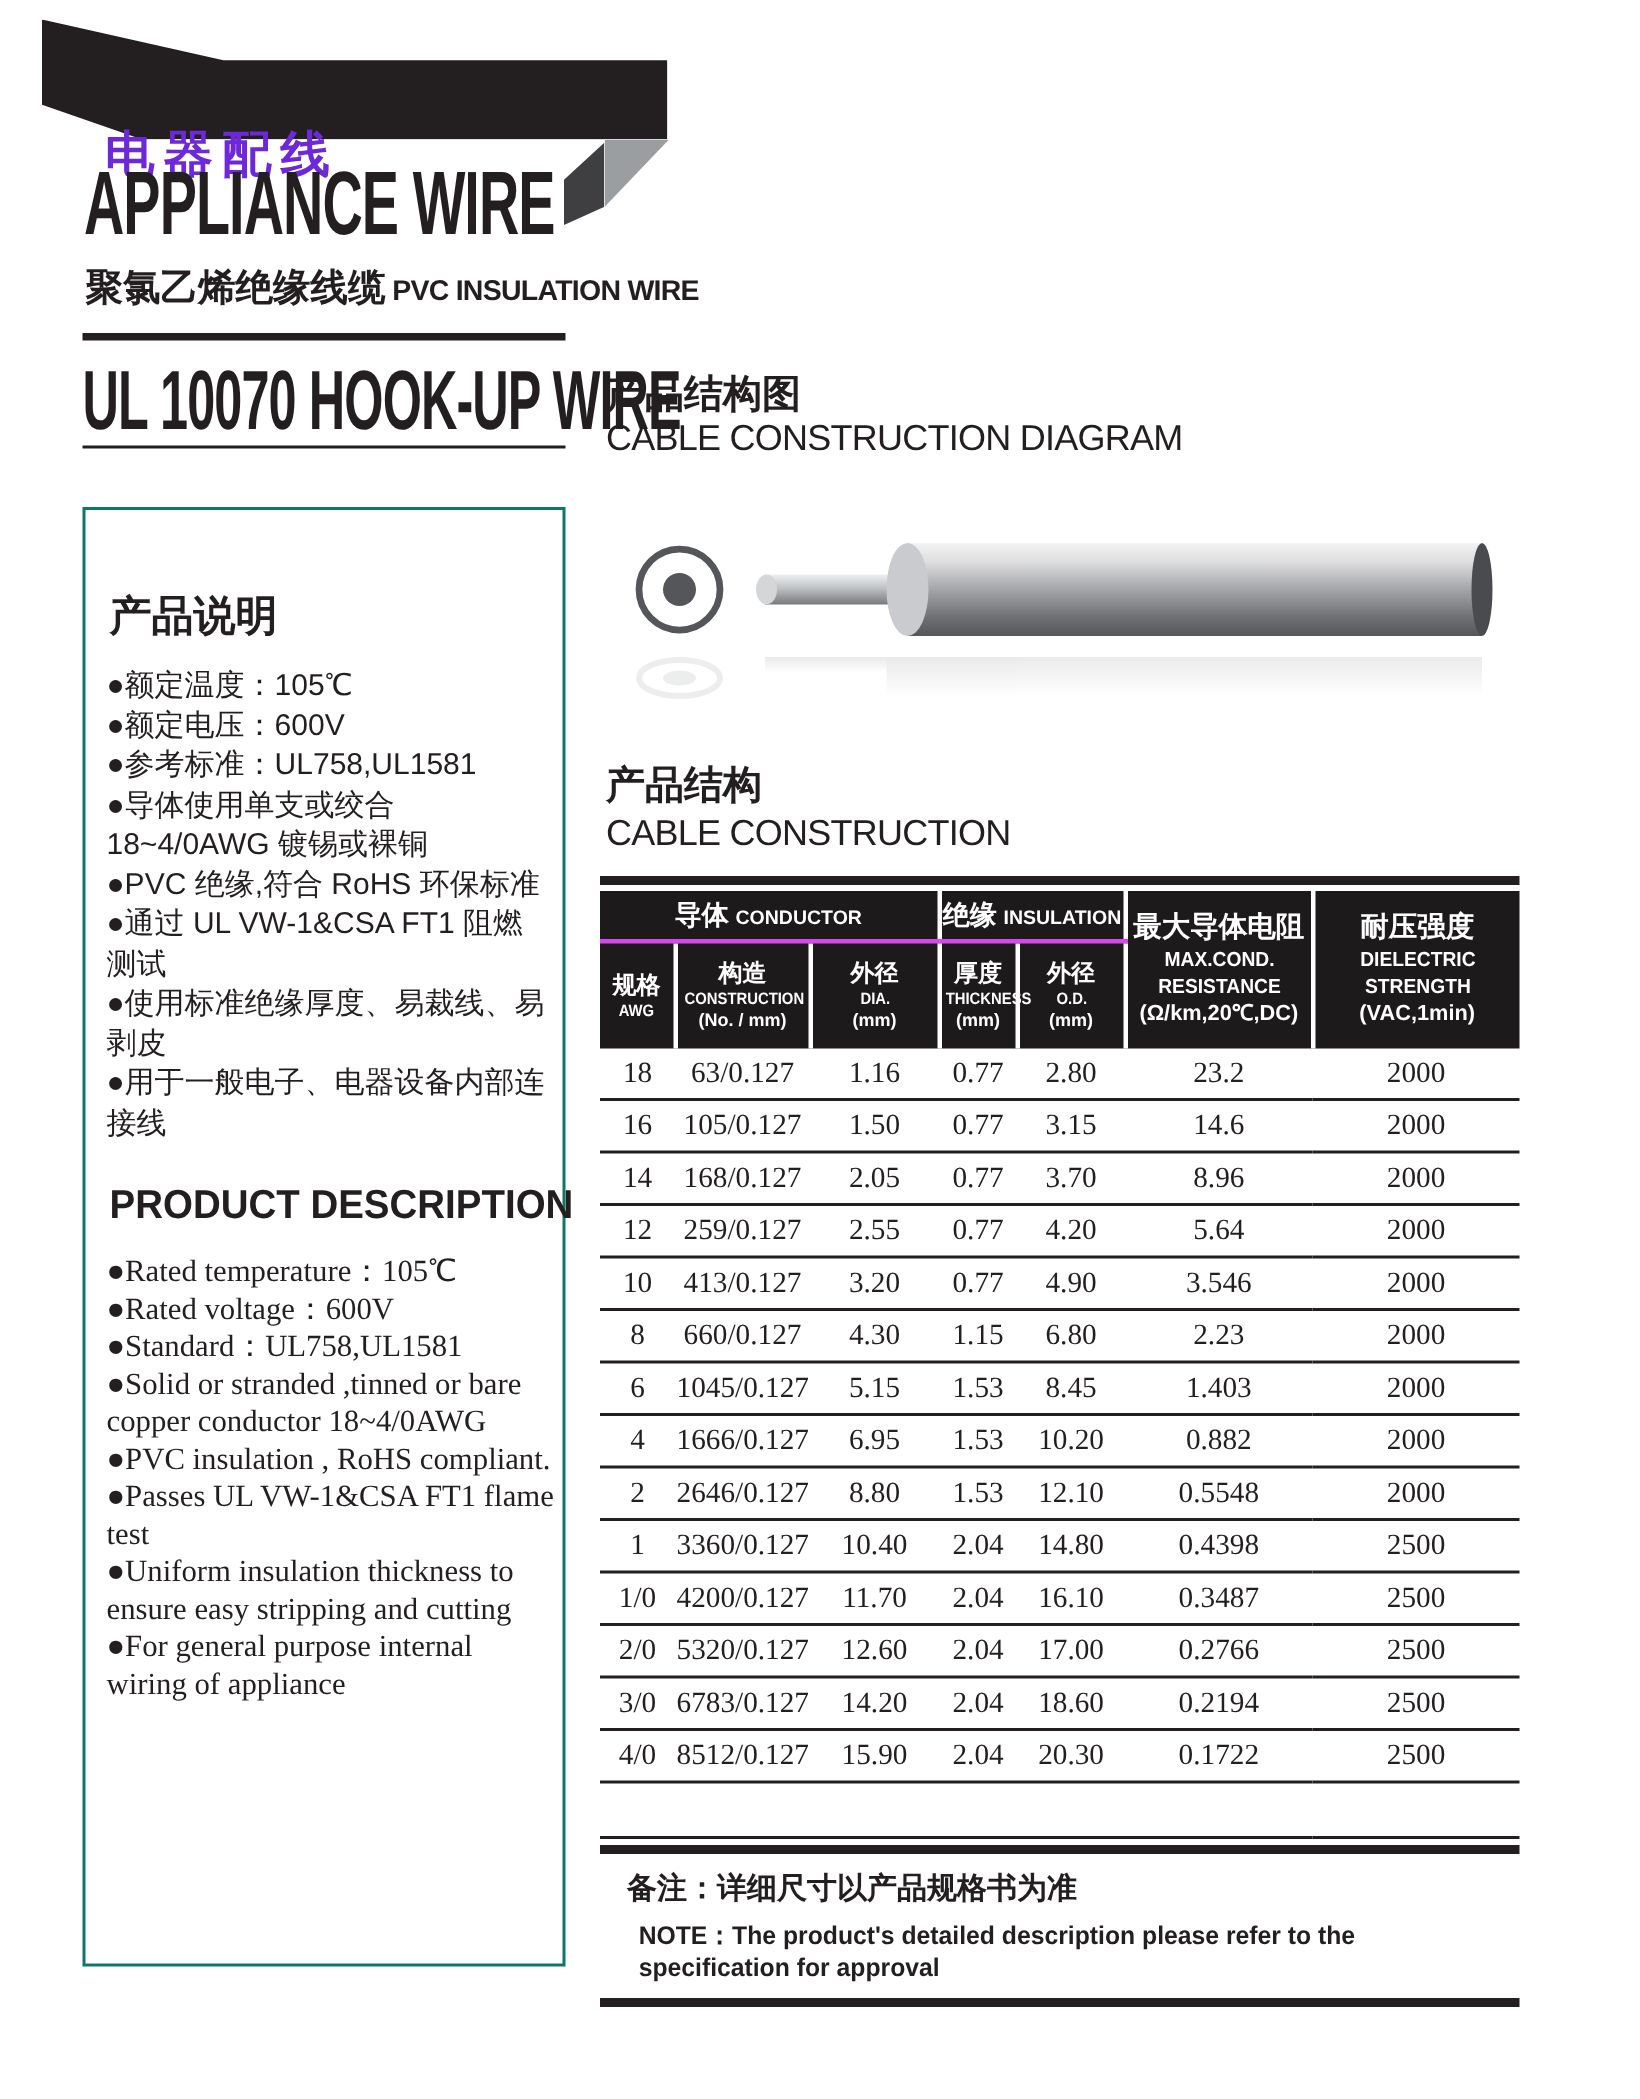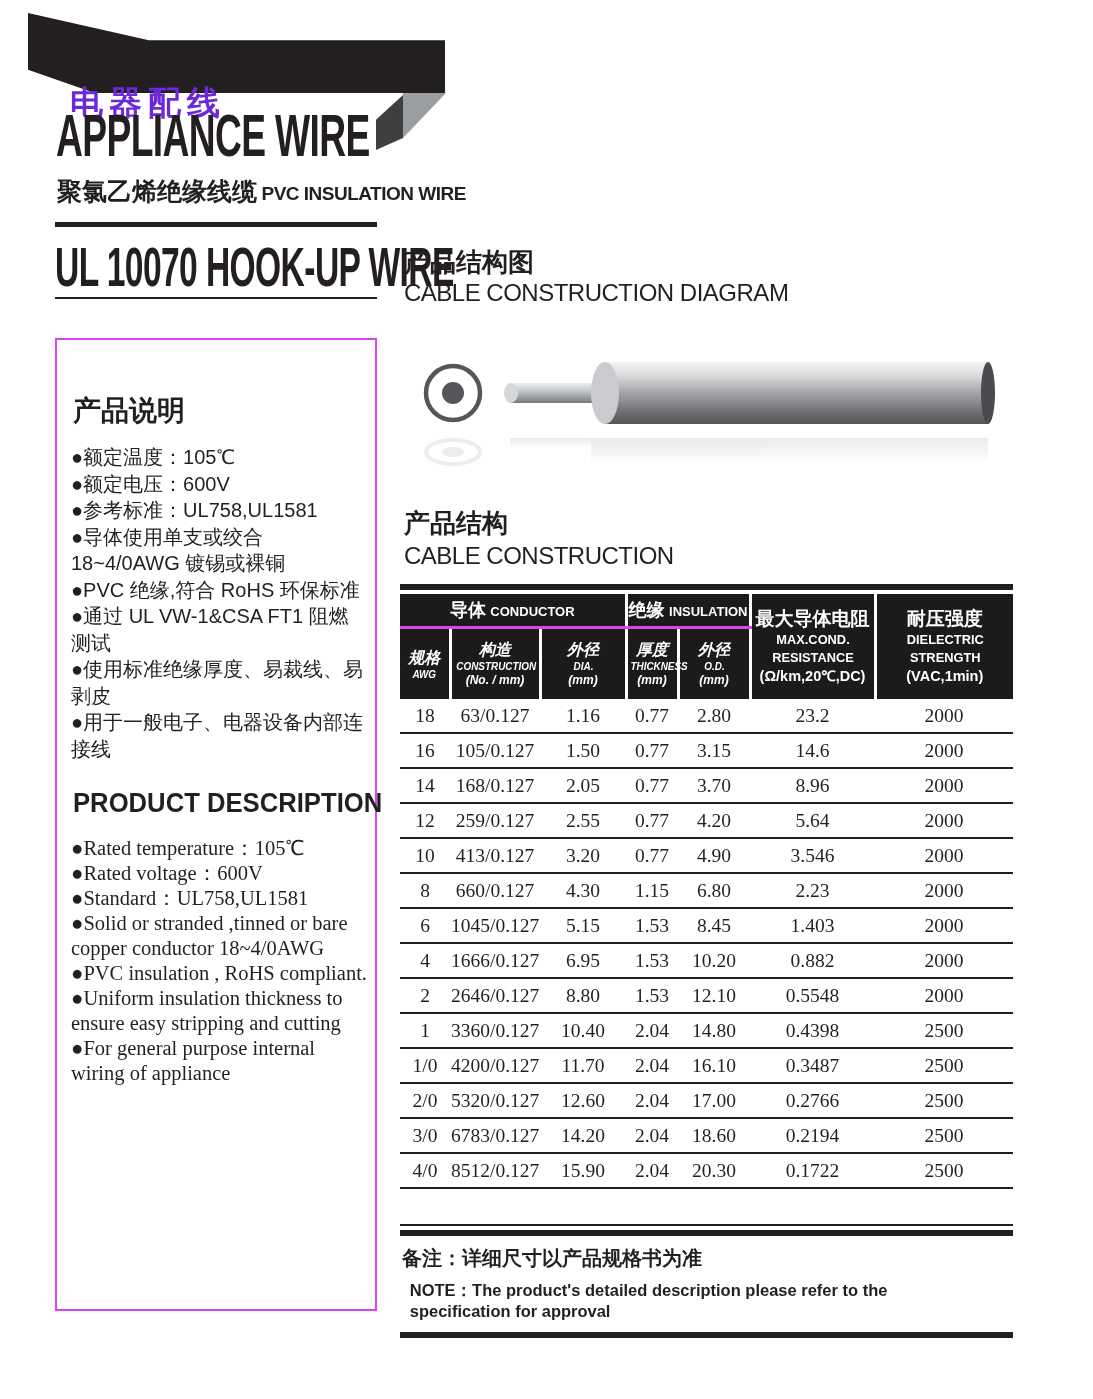--- a/index.html
+++ b/index.html
@@ -24,55 +24,55 @@
 
   
   .rule{background:#231f20;}
   .product-title{left:55px;top:234px;font-size:56px;font-weight:bold;letter-spacing:-1px;
     transform:scaleX(.60);transform-origin:left top;white-space:nowrap;}
 
   .sec-title-cn{font-size:26px;font-weight:bold;white-space:nowrap;}
   .sec-title-en{font-size:24px;letter-spacing:-.5px;white-space:nowrap;}
 
   
-  .sidebar{left:55px;top:338px;width:322px;height:973px;border:2px solid #d946ef;box-sizing:border-box;}
+  .sidebar{left:55px;top:338px;width:322px;height:973px;border:2px solid #0f766e;box-sizing:border-box;}
   .sb-head{position:absolute;left:16px;font-weight:bold;font-size:28px;white-space:nowrap;}
   .sb-list{position:absolute;left:14px;width:296px;}
   .sb-list.cn{top:104px;font-size:20px;line-height:26.5px;}
   .sb-list.en{top:496px;font-family:"Liberation Serif",serif;font-size:20.5px;line-height:25px;width:302px;}
 
   
   .diagram{left:415px;top:348px;}
 
   
   .tbl-wrap{left:400px;top:584px;width:613px;}
   .tbl-rule{height:6px;background:#231f20;margin-bottom:4px;}
   table.spec{width:613px;border-collapse:collapse;table-layout:fixed;}
   table.spec thead th{background:#1d1a1b;color:#fff;vertical-align:middle;padding:0;}
   tr.h-group th{height:32px;}
-  tr.h-sub th{height:70px;font-style:italic;}
+  tr.h-sub th{height:70px;}
   th.bl{border-left:3px solid #fff;}
   th.bb{border-bottom:3px solid #d946ef;}
   .hg-cn{font-size:18px;font-weight:bold;}
   .hg-en{font-size:13px;font-weight:bold;}
   .hcn{display:block;font-size:16px;font-weight:bold;line-height:19px;}
   .hen{display:block;font-size:11px;font-weight:bold;line-height:14px;transform:scaleX(.9);}
   .hunit{display:block;font-size:12px;line-height:15px;}
   .hcn2{display:block;font-size:19px;font-weight:bold;line-height:24px;}
   .hen2{display:block;font-size:13.5px;font-weight:bold;line-height:18px;transform:scaleX(.95);}
   .hunit2{display:block;font-size:14.5px;line-height:19px;}
   table.spec tbody td{height:31px;border-bottom:2px solid #231f20;text-align:center;
     font-family:"Liberation Serif",serif;font-size:19.5px;}
   table.spec tbody tr:nth-last-child(2) td{height:33px;}
   table.spec tbody tr:nth-last-child(1) td{height:28px;border-bottom:none;}
 
   
   .note{left:400px;top:1230px;width:613px;}
   .note .bar{height:6px;background:#231f20;}
-  .note-body{padding:9px 2px 10px 2px;}
+  .note-body{padding:9px 2px 10px 2px;margin-left:16px;}
   .note-cn{font-size:20px;font-weight:bold;}
   .note-en{font-size:17px;font-weight:bold;margin-top:7px;padding-left:8px;transform:scaleX(.97);transform-origin:left;}
 </style>
 </head>
 <body>
 
 <div class="page">
 
   <div class="abs banner-band"></div>
   <div class="abs tail-dark"></div>
@@ -144,20 +144,21 @@
         <div class="bullet-line">●用于一般电子、电器设备内部连接线</div>
       </div>
     <div class="sb-head" style="top:448px;font-size:27px;transform:scaleX(.95);transform-origin:left;">PRODUCT DESCRIPTION</div>
     <div class="sb-list en">
 
     <div class="bullet-line">●Rated temperature：105℃</div>
         <div class="bullet-line">●Rated voltage：600V</div>
         <div class="bullet-line">●Standard：UL758,UL1581</div>
         <div class="bullet-line">●Solid or stranded ,tinned or bare copper conductor 18~4/0AWG</div>
         <div class="bullet-line">●PVC insulation , RoHS compliant.</div>
+        <div class="bullet-line">●Passes UL VW-1&amp;CSA FT1 flame test</div>
         <div class="bullet-line">●Uniform insulation thickness to ensure easy stripping and cutting</div>
         <div class="bullet-line">●For general purpose internal wiring of appliance</div>
       </div>
   </div>
 
   <div class="abs sec-title-cn" style="left:404px;top:506px;">产品结构</div>
   <div class="abs sec-title-en" style="left:404px;top:542px;">CABLE CONSTRUCTION</div>
 
   <div class="abs tbl-wrap">
     <div class="tbl-rule"></div>

